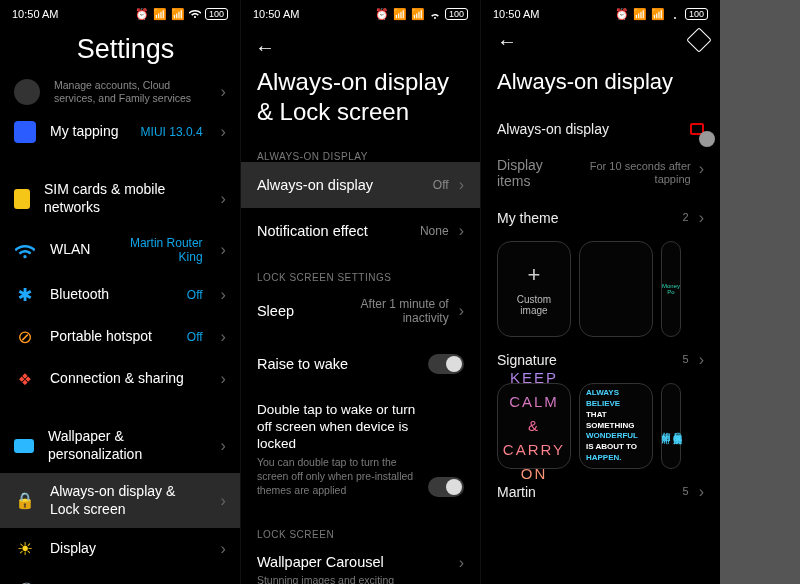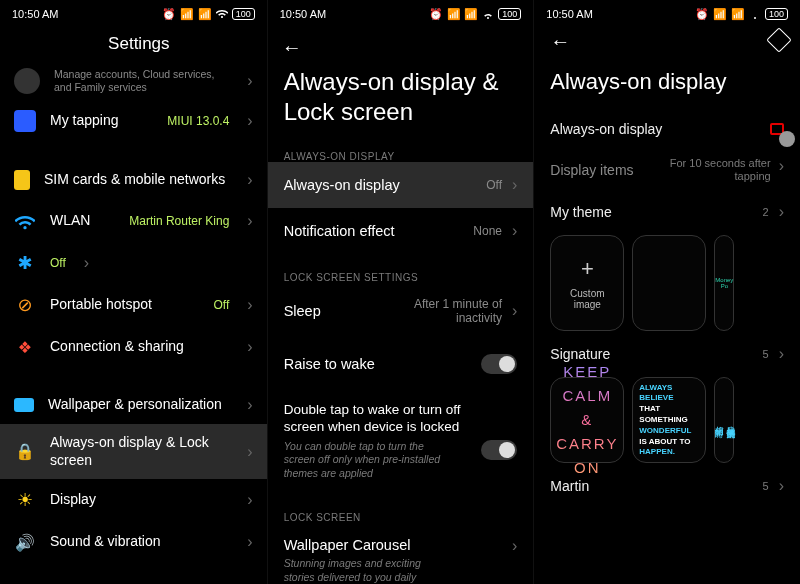--- a/index.html
+++ b/index.html
@@ -1,50 +1,50 @@
 <!DOCTYPE html>
 <html><head>
 <meta charset="utf-8">
 <style>
   * { box-sizing: border-box; margin: 0; padding: 0; }
   html, body { width: 800px; height: 584px; background: #555; font-family: -apple-system, Helvetica, Arial, sans-serif; overflow: hidden; }
-  .stage { display: flex; width: 800px; height: 584px; background: #000; }
+  .stage { display: flex; width: 720px; height: 584px; background: #000; }
   .pane { width: 266.66px; height: 584px; background: #000; position: relative; color: #fff; overflow: hidden; }
   .pane + .pane { border-left: 1px solid #111; }
 
   
   .status { height: 28px; display: flex; align-items: center; justify-content: space-between; padding: 0 12px; font-size: 11px; color:#fff; }
   .status .icons { display: flex; gap: 4px; align-items: center; }
   .status svg { width: 12px; height: 12px; fill:#fff; }
   .batt { border:1px solid #fff; border-radius:3px; padding:0 3px; font-size:9px; display:inline-flex; align-items:center; height:12px; }
 
   
-  .title1 { font-size: 17px; font-weight: 400; text-align: center; padding: 6px 0 14px; margin-left: 11px; }
+  .title1 { font-size: 27px; font-weight: 400; text-align: center; padding: 6px 0 14px; margin-left: 11px; }
   .row { display: flex; align-items: center; padding: 10px 14px; gap: 14px; position: relative; }
   .row .ic { width: 22px; height: 22px; display:flex; align-items:center; justify-content:center; flex-shrink:0; }
   .row .lab { flex: 1; font-size: 14px; line-height: 1.25; color:#fff; }
   .row .sub { font-size: 10.5px; color:#8a8a8a; line-height:1.2; }
-  .row .val { font-size: 12px; color:#bef264; text-align:right; }
+  .row .val { font-size: 12px; color:#0ea5e9; text-align:right; }
   .chev { color:#666; font-size:16px; margin-left:4px; }
   .hl { background:#2b2b2b; }
   .sectiongap { height: 18px; }
 
   
   .back { padding: 6px 14px 0; }
   .back-arrow { font-size:20px; display:inline-block; }
   .title2 { font-size: 24px; font-weight: 300; padding: 10px 16px 16px; line-height:1.25; }
   .grphdr { font-size: 10px; color:#7a7a7a; letter-spacing: .5px; padding: 8px 16px 0; }
   .row2 { display:flex; align-items:center; justify-content:space-between; padding: 14px 16px; }
   .row2 .lab2 { font-size: 14.5px; color:#fff; }
   .row2 .val2 { font-size: 12px; color:#8a8a8a; text-align:right; max-width:110px; line-height:1.2; }
   .row2.hl { background:#2c2c2c; }
   .toggle { width:36px; height:20px; border-radius:10px; background:#3a3a3a; position:relative; }
   .toggle .knob { position:absolute; width:16px; height:16px; background:#ddd; border-radius:50%; top:2px; right:2px; }
   .toggle.off .knob { left:2px; right:auto; background:#999; }
-  .desc { font-size:10.5px; color:#7a7a7a; line-height:1.3; max-width:170px;font-style:italic; }
+  .desc { font-size:10.5px; color:#7a7a7a; line-height:1.3; max-width:170px; }
 
   
   .title3 { font-size: 22px; font-weight: 300; padding: 10px 16px 16px; }
   .toprow { display:flex; align-items:center; justify-content:space-between; padding: 0 12px 8px 16px; }
   .redbox { border:2px solid #e40000; padding:4px 5px; border-radius:2px; }
   .row3 { display:flex; align-items:center; justify-content:space-between; padding: 10px 16px; }
   .row3 .lab3 { font-size: 14px; color:#eee; }
   .row3 .val3 { font-size: 11px; color:#7a7a7a; text-align:right; max-width:120px; line-height:1.2; }
   .row3 .lab3.dim { color:#8a8a8a; }
   .cards { display:flex; gap:8px; padding: 4px 0 4px 16px; }
@@ -105,20 +105,21 @@
         <svg viewBox="0 0 24 24" style="fill:#1fa8ff;width:20px;height:20px;">
             <path d="M12 18a2 2 0 1 1 0 4 2 2 0 0 1 0-4zm0-6c3 0 5.7 1.2 7.7 3.2l-2.1 2.1A8 8 0 0 0 12 15a8 8 0 0 0-5.6 2.3l-2.1-2.1A11 11 0 0 1 12 12zm0-6c5 0 9.5 2 12.8 5.3l-2.1 2.1A15 15 0 0 0 12 9 15 15 0 0 0 1.3 13.4L-.8 11.3A18 18 0 0 1 12 6z"></path>
           </svg>
       </span>
       <span class="lab">WLAN</span>
       <span class="val">Martin Router King</span>
       <span class="chev">›</span>
     </div>
     <div class="row">
       <span class="ic" style="color:#1fa8ff;font-size:18px;">✱</span>
+      <span class="lab">Bluetooth</span>
       <span class="val">Off</span>
       <span class="chev">›</span>
     </div>
     <div class="row">
       <span class="ic" style="color:#ff9a1f;font-size:18px;">⊘</span>
       <span class="lab">Portable hotspot</span>
       <span class="val">Off</span>
       <span class="chev">›</span>
     </div>
     <div class="row">
@@ -190,21 +191,21 @@
         <span class="val2">After 1 minute of inactivity</span>
         <span class="chev">›</span>
       </span>
     </div>
     <div class="row2">
       <span class="lab2">Raise to wake</span>
       <span class="toggle">
           <span class="knob"></span>
         </span>
     </div>
-    <div class="row2" style="align-items:center;">
+    <div class="row2" style="align-items:flex-end;">
       <span style="display:flex;flex-direction:column;gap:4px;">
         <span class="lab2" style="font-size:13.5px;line-height:1.25;">Double tap to wake or turn off screen when device is locked</span>
         <span class="desc">You can double tap to turn the screen off only when pre-installed themes are applied</span>
       </span>
       <span class="toggle" style="flex-shrink:0;margin-top:18px;">
           <span class="knob"></span>
         </span>
     </div>
 
     <div class="grphdr" style="margin-top:10px;">LOCK SCREEN</div>

